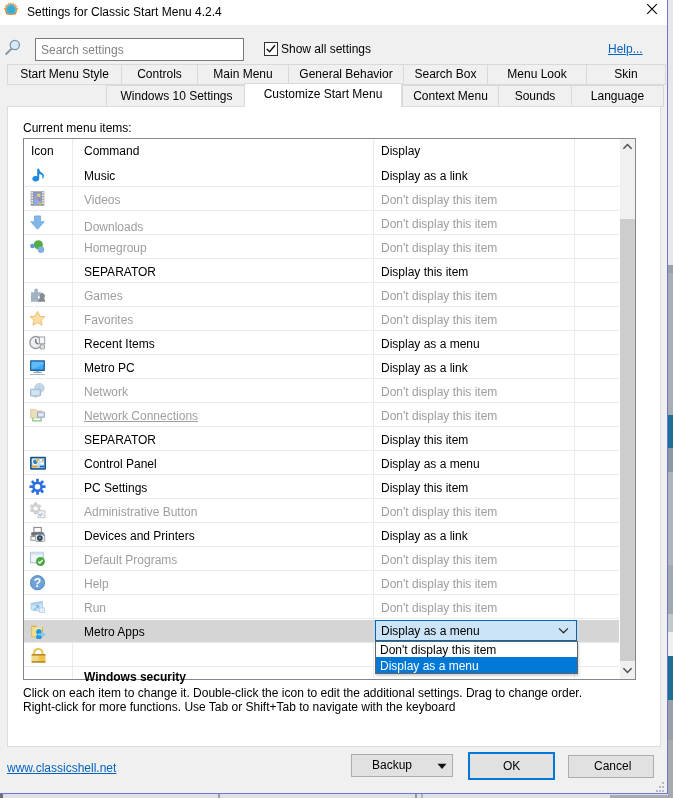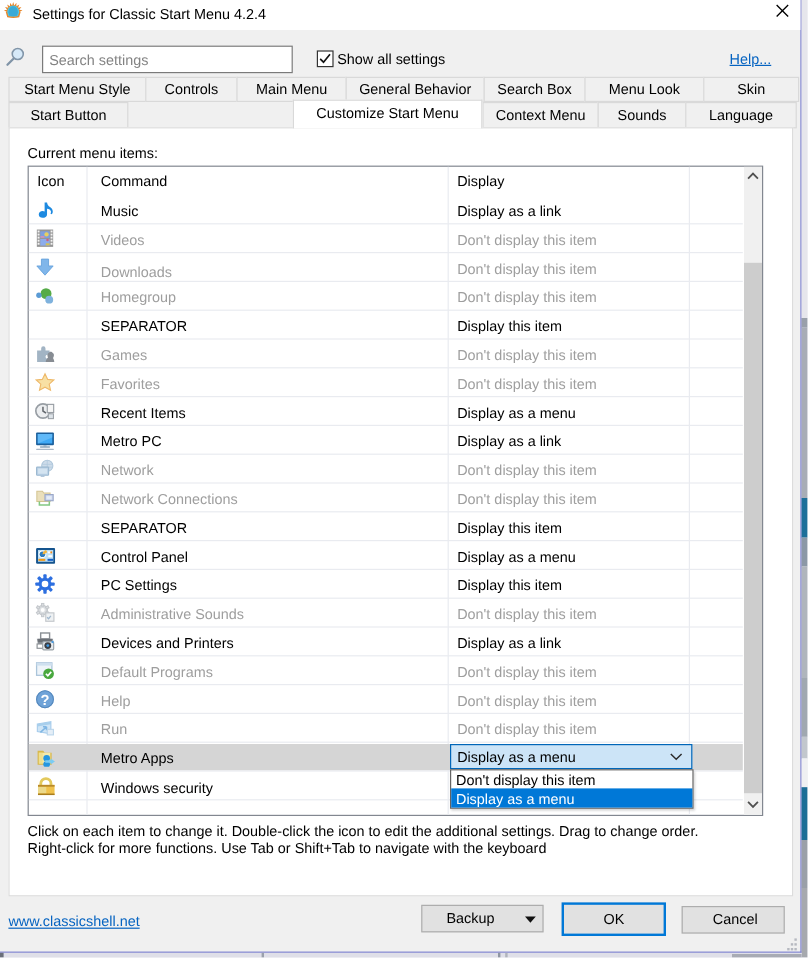--- a/index.html
+++ b/index.html
@@ -29,21 +29,21 @@
     </svg>
 <div class="ab t12" style="left:281px;top:42px;">Show all settings</div>
 <div class="ab t12" style="left:608px;top:42px;color:#0563c1;text-decoration:underline;">Help...</div>
 <div class="ab t12" style="left:7px;top:64px;width:115px;height:21px;background:#f0f0f0;border:1px solid #d9d9d9;box-sizing:border-box;text-align:center;line-height:19px;">Start Menu Style</div>
 <div class="ab t12" style="left:121px;top:64px;width:77px;height:21px;background:#f0f0f0;border:1px solid #d9d9d9;box-sizing:border-box;text-align:center;line-height:19px;">Controls</div>
 <div class="ab t12" style="left:197px;top:64px;width:92px;height:21px;background:#f0f0f0;border:1px solid #d9d9d9;box-sizing:border-box;text-align:center;line-height:19px;">Main Menu</div>
 <div class="ab t12" style="left:288px;top:64px;width:116px;height:21px;background:#f0f0f0;border:1px solid #d9d9d9;box-sizing:border-box;text-align:center;line-height:19px;">General Behavior</div>
 <div class="ab t12" style="left:403px;top:64px;width:85px;height:21px;background:#f0f0f0;border:1px solid #d9d9d9;box-sizing:border-box;text-align:center;line-height:19px;">Search Box</div>
 <div class="ab t12" style="left:487px;top:64px;width:100px;height:21px;background:#f0f0f0;border:1px solid #d9d9d9;box-sizing:border-box;text-align:center;line-height:19px;">Menu Look</div>
 <div class="ab t12" style="left:586px;top:64px;width:80px;height:21px;background:#f0f0f0;border:1px solid #d9d9d9;box-sizing:border-box;text-align:center;line-height:19px;">Skin</div>
-<div class="ab t12" style="left:7px;top:85px;width:100px;height:22px;background:#f0f0f0;border:1px solid #d9d9d9;box-sizing:border-box;text-align:center;line-height:20px;">Start Button</div>
+<div class="ab t12" style="left:106px;top:85px;width:141px;height:22px;background:#f0f0f0;border:1px solid #d9d9d9;box-sizing:border-box;text-align:center;line-height:20px;">Windows 10 Settings</div>
 <div class="ab t12" style="left:402px;top:85px;width:97px;height:22px;background:#f0f0f0;border:1px solid #d9d9d9;box-sizing:border-box;text-align:center;line-height:20px;">Context Menu</div>
 <div class="ab t12" style="left:498px;top:85px;width:74px;height:22px;background:#f0f0f0;border:1px solid #d9d9d9;box-sizing:border-box;text-align:center;line-height:20px;">Sounds</div>
 <div class="ab t12" style="left:571px;top:85px;width:93px;height:22px;background:#f0f0f0;border:1px solid #d9d9d9;box-sizing:border-box;text-align:center;line-height:20px;">Language</div>
 <div class="ab" style="left:7px;top:106px;width:654px;height:641px;background:#ffffff;border:1px solid #dcdcdc;box-sizing:border-box;"></div>
 <div class="ab t12" style="left:244px;top:83px;width:158px;height:24px;background:#ffffff;border:1px solid #d9d9d9;border-bottom:none;box-sizing:border-box;text-align:center;line-height:21px;">Customize Start Menu</div>
 <div class="ab t12" style="left:23px;top:121px;">Current menu items:</div>
 <div class="ab" style="left:23px;top:138px;width:613px;height:542px;background:#fff;border:1px solid #828790;box-sizing:border-box;"></div>
 <div class="ab" style="left:72px;top:139px;width:1px;height:540px;background:#e9ebf0;"></div>
 <div class="ab" style="left:373px;top:139px;width:1px;height:540px;background:#e9ebf0;"></div>
 <div class="ab" style="left:574px;top:139px;width:1px;height:540px;background:#e9ebf0;"></div>
@@ -138,21 +138,21 @@
     </svg>
 <div class="ab t12 gray" style="left:84px;top:385px;">Network</div>
 <div class="ab t12 gray" style="left:381px;top:385px;">Don't display this item</div>
 <div class="ab" style="left:24px;top:402px;width:595px;height:1px;background:#e9ebf0;"></div>
 <svg style="position:absolute;left:29px;top:406px" width="17" height="17" viewBox="0 0 16 16">
       <path d="M1.6 3.2 h4.4 l1 1.4 h5 v6.6 h-10.4 Z" fill="#eadfbb" stroke="#d4c491" stroke-width="0.8"></path>
       <rect x="8" y="5.8" width="6.4" height="4.8" fill="#ccd7ee" stroke="#9aa7c8" stroke-width="0.9"></rect>
       <rect x="9.2" y="7" width="4" height="2.4" fill="#e4ebf6"></rect>
       <path d="M3.6 11.2 v2.8 h7.8 v-2.8" stroke="#82c882" stroke-width="1.2" fill="none"></path>
     </svg>
-<div class="ab t12 gray" style="left:84px;top:409px;">Network Connections</div>
+<div class="ab t12 gray" style="left:84px;top:409px;text-decoration:underline;">Network Connections</div>
 <div class="ab t12 gray" style="left:381px;top:409px;">Don't display this item</div>
 <div class="ab" style="left:24px;top:426px;width:595px;height:1px;background:#e9ebf0;"></div>
 <div class="ab t12 " style="left:84px;top:433px;">SEPARATOR</div>
 <div class="ab t12 " style="left:381px;top:433px;">Display this item</div>
 <div class="ab" style="left:24px;top:450px;width:595px;height:1px;background:#e9ebf0;"></div>
 <svg style="position:absolute;left:29px;top:454px" width="17" height="17" viewBox="0 0 16 16">
       <rect x="1" y="2.6" width="15" height="12.2" rx="1" fill="#15548e"></rect>
       <rect x="2.5" y="4.1" width="12" height="9.2" fill="#bfe0f5"></rect>
       <circle cx="6" cy="7.4" r="2.9" fill="#ffffff"></circle>
       <circle cx="6" cy="7.4" r="2.2" fill="#2a7bc0"></circle>
@@ -191,21 +191,21 @@
         <rect x="5.3" y="0.8" width="1.8" height="2.2" transform="rotate(60 6.2 6)"></rect>
         <rect x="5.3" y="0.8" width="1.8" height="2.2" transform="rotate(120 6.2 6)"></rect>
         <rect x="5.3" y="0.8" width="1.8" height="2.2" transform="rotate(180 6.2 6)"></rect>
         <rect x="5.3" y="0.8" width="1.8" height="2.2" transform="rotate(240 6.2 6)"></rect>
         <rect x="5.3" y="0.8" width="1.8" height="2.2" transform="rotate(300 6.2 6)"></rect>
       </g>
       <circle cx="6.2" cy="6" r="1.6" fill="#ffffff"></circle>
       <rect x="8.6" y="8.2" width="6.4" height="6.6" fill="#eef1f3" stroke="#c3c7cb" stroke-width="0.9"></rect>
       <path d="M9.6 11.6 l1.2 1.2 l1.8-2.2" stroke="#9fb7cd" stroke-width="1" fill="none"></path>
     </svg>
-<div class="ab t12 gray" style="left:84px;top:505px;">Administrative Sounds</div>
+<div class="ab t12 gray" style="left:84px;top:505px;">Administrative Button</div>
 <div class="ab t12 gray" style="left:381px;top:505px;">Don't display this item</div>
 <div class="ab" style="left:24px;top:522px;width:595px;height:1px;background:#e9ebf0;"></div>
 <svg style="position:absolute;left:29px;top:526px" width="17" height="17" viewBox="0 0 16 16">
       <rect x="4.6" y="1.4" width="7" height="4.6" fill="#ffffff" stroke="#8a8f94" stroke-width="1.1"></rect>
       <path d="M1.6 6 h12.8 l-1 5 h-10.8 Z" fill="#8f949a"></path>
       <rect x="2.6" y="6" width="10.8" height="2.6" fill="#6b7076"></rect>
       <rect x="1.8" y="10" width="5" height="3.4" fill="#ffffff" stroke="#8a8f94" stroke-width="0.9"></rect>
       <rect x="6.2" y="8.2" width="8.6" height="6.4" rx="0.8" fill="#e9edf0" stroke="#9aa2a8" stroke-width="0.9"></rect>
       <circle cx="10.2" cy="11.3" r="2.7" fill="#3a3f46"></circle>
       <circle cx="10.2" cy="11.3" r="1.1" fill="#3f9be8"></circle>
@@ -251,21 +251,21 @@
     </svg>
 <div class="ab t12 " style="left:84px;top:625px;">Metro Apps</div>
 <div class="ab" style="left:24px;top:642px;width:595px;height:1px;background:#e9ebf0;"></div>
 <svg style="position:absolute;left:29px;top:646px" width="17" height="17" viewBox="0 0 16 16">
       <path d="M4.7 9 V6.6 a4 3.9 0 0 1 8 0 V9" stroke="#e3c95c" stroke-width="2.2" fill="none"></path>
       <rect x="2.5" y="7.6" width="13" height="8" fill="#f0c14b"></rect>
       <rect x="2.5" y="9" width="6.5" height="5.2" fill="#ecd98a"></rect>
       <rect x="2.5" y="7.6" width="13" height="1.4" fill="#b8892a"></rect>
       <rect x="2.5" y="14.4" width="13" height="1.2" fill="#a87d1e"></rect>
     </svg>
-<div class="ab t12 " style="left:84px;top:650px;">Windows security</div>
+<div class="ab t12 " style="left:84px;top:670px;font-weight:bold;">Windows security</div>
 <div class="ab" style="left:24px;top:666px;width:595px;height:1px;background:#e9ebf0;"></div>
 <div class="ab" style="left:620px;top:139px;width:15px;height:540px;background:#f0f0f0;"></div>
 <svg class="ab" style="left:622px;top:142px" width="11" height="10" viewBox="0 0 11 10">
       <path d="M1.4 6.8 L5.5 2.6 L9.6 6.8" stroke="#505050" stroke-width="1.5" fill="none"></path>
     </svg>
 <svg class="ab" style="left:622px;top:665px" width="11" height="10" viewBox="0 0 11 10">
       <path d="M1.4 3.2 L5.5 7.4 L9.6 3.2" stroke="#505050" stroke-width="1.5" fill="none"></path>
     </svg>
 <div class="ab" style="left:620px;top:219px;width:15px;height:442px;background:#cdcdcd;"></div>
 <div class="ab" style="left:375px;top:620px;width:202px;height:21px;background:#cce4f7;border:1px solid #0066b8;box-sizing:border-box;"></div>

